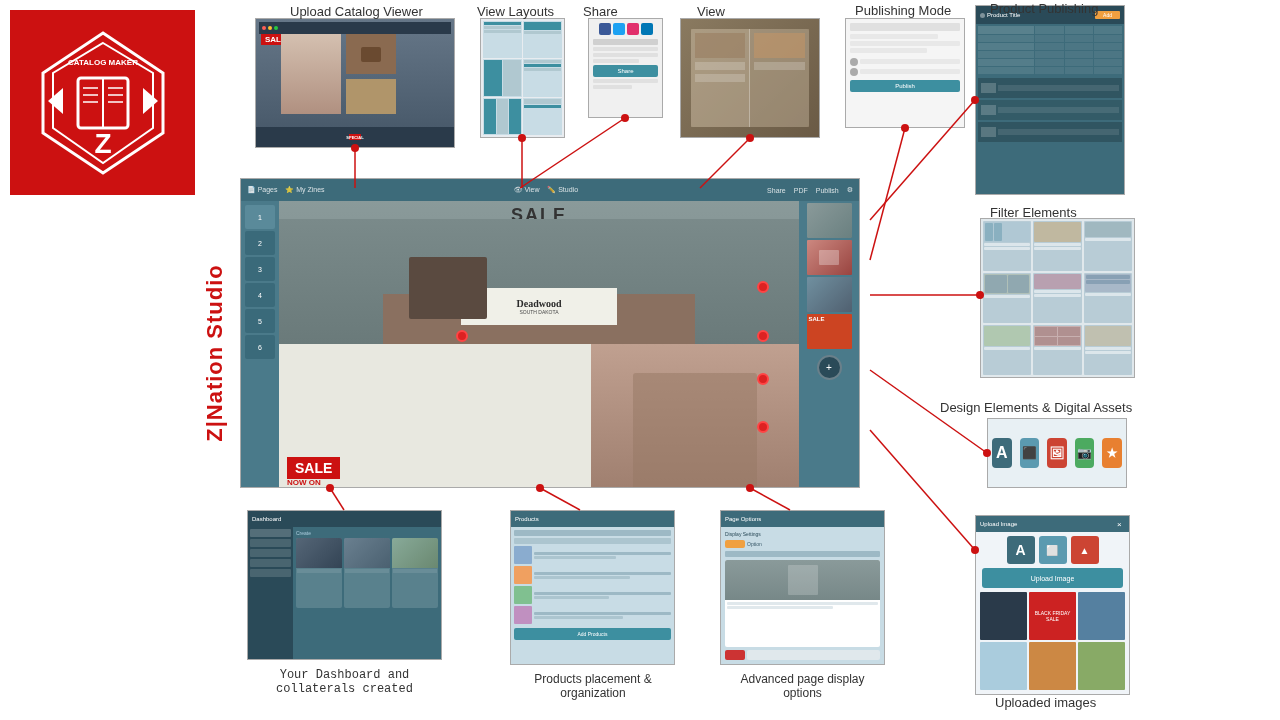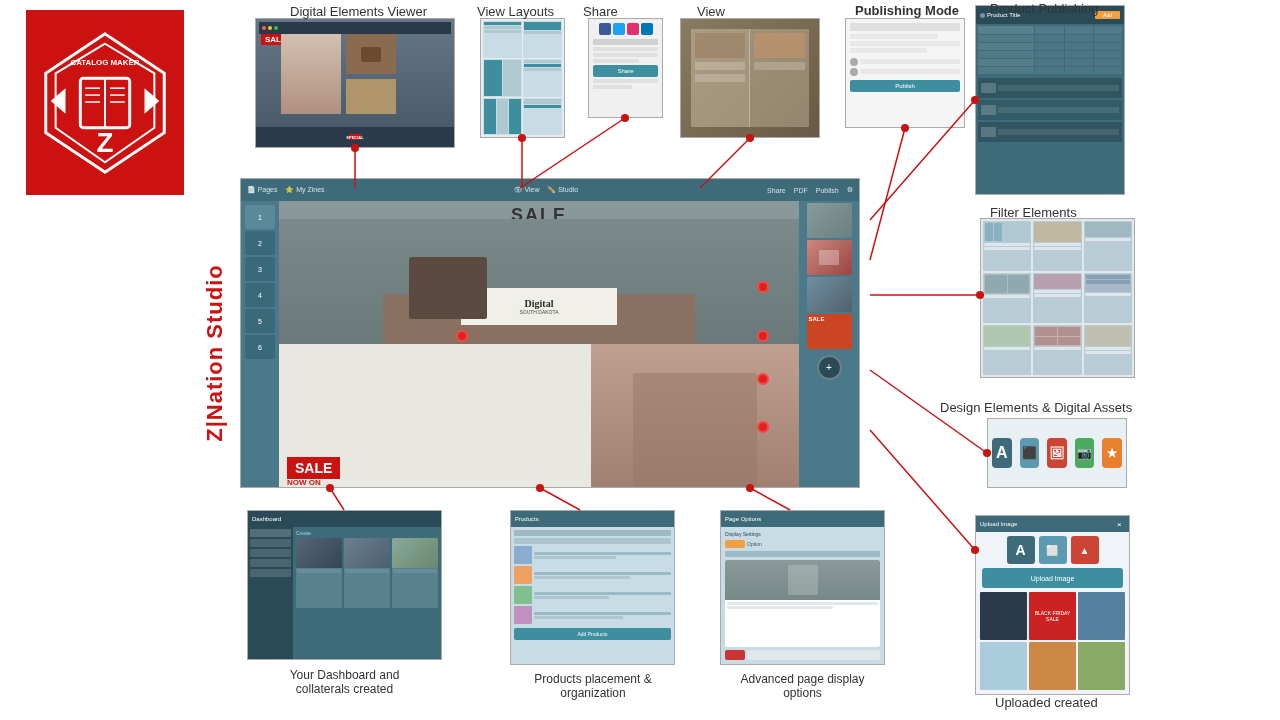--- a/index.html
+++ b/index.html
@@ -9,22 +9,22 @@
       background: #ffffff;
       font-family: Arial, sans-serif;
       overflow: hidden;
       position: relative;
     }
 
     
     .logo-container {
       position: absolute;
       top: 10px;
-      left: 26px;
-      width: 158px;
+      left: 10px;
+      width: 185px;
       height: 185px;
       background: #cc1111;
       display: flex;
       align-items: center;
       justify-content: center;
     }
 
     
     .vertical-text {
       position: absolute;
@@ -764,21 +764,21 @@
     <div class="editor-canvas">
       <div class="canvas-content">
 
         <div style="position:absolute;top:4px;left:50%;transform:translateX(-50%);font-size:18px;font-weight:bold;color:#333;letter-spacing:2px;">SALE</div>
 
         <div style="position:absolute;top:18px;left:0;right:0;bottom:50%;background:linear-gradient(to bottom, #7a8a8a 0%, #6a7a7a 100%);overflow:hidden;">
 
           <div style="position:absolute;bottom:0;left:20%;right:20%;height:40%;background:#8a7060;"></div>
 
           <div style="position:absolute;bottom:15%;left:35%;right:35%;height:30%;background:#f0f0e8;display:flex;align-items:center;justify-content:center;flex-direction:column;">
-            <div style="font-size:10px;font-weight:bold;color:#2a2a2a;font-family:serif;">Digital</div>
+            <div style="font-size:10px;font-weight:bold;color:#2a2a2a;font-family:serif;">Deadwood</div>
             <div style="font-size:5px;color:#4a4a4a;">SOUTH DAKOTA</div>
           </div>
 
           <div style="position:absolute;bottom:20%;left:25%;width:15%;height:50%;background:#5a4a40;border-radius:2px;"></div>
         </div>
 
         <div style="position:absolute;bottom:0;left:0;right:0;height:50%;background:#e8e8e0;overflow:hidden;">
 
           <div style="position:absolute;bottom:8px;left:8px;background:#cc1111;color:white;padding:3px 8px;font-size:14px;font-weight:bold;">SALE</div>
           <div style="position:absolute;bottom:0px;left:8px;font-size:8px;font-weight:bold;color:#cc1111;">NOW ON</div>
@@ -813,30 +813,30 @@
           <div style="font-size:6px;color:white;font-weight:bold;position:absolute;top:2px;left:2px;">SALE</div>
         </div>
         <div style="width:25px;height:25px;background:#2a4a58;border-radius:50%;border:2px solid rgba(255,255,255,0.3);display:flex;align-items:center;justify-content:center;margin-top:4px;">
           <span style="color:white;font-size:10px;">+</span>
         </div>
       </div>
     </div>
   </div>
 </div>
 
-<div class="feature-label" style="top:4px;left:290px;">Digital Elements Viewer</div>
+<div class="feature-label" style="top:4px;left:290px;">Upload Catalog Viewer</div>
 <div class="feature-label" style="top:4px;left:477px;">View Layouts</div>
 <div class="feature-label" style="top:4px;left:583px;">Share</div>
 <div class="feature-label" style="top:4px;left:697px;">View</div>
-<div class="feature-label" style="top:3px;left:855px;font-weight:bold;">Publishing Mode</div>
+<div class="feature-label" style="top:3px;left:855px;">Publishing Mode</div>
 <div class="feature-label" style="top:1px;left:990px;">Product Publishing</div>
 <div class="feature-label" style="top:205px;left:990px;">Filter Elements</div>
 <div class="feature-label" style="top:400px;left:940px;">Design Elements &amp; Digital Assets</div>
-<div class="feature-label" style="top:695px;left:995px;">Uploaded created</div>
-<div class="bottom-label" style="top:668px;left:247px;width:195px;">Your Dashboard and<br>collaterals created</div>
+<div class="feature-label" style="top:695px;left:995px;">Uploaded images</div>
+<div class="bottom-label" style="top:668px;left:247px;width:195px;font-family:Liberation Mono, monospace;">Your Dashboard and<br>collaterals created</div>
 <div class="bottom-label" style="top:672px;left:508px;width:170px;">Products placement &amp;<br>organization</div>
 <div class="bottom-label" style="top:672px;left:715px;width:175px;">Advanced page display<br>options</div>
 
 <svg class="connector-svg">
 
   <line x1="355" y1="148" x2="355" y2="188" stroke="#cc1111" stroke-width="1.5"></line>
 
   <line x1="522" y1="138" x2="522" y2="188" stroke="#cc1111" stroke-width="1.5"></line>
 
   <line x1="625" y1="118" x2="520" y2="188" stroke="#cc1111" stroke-width="1.5"></line>

